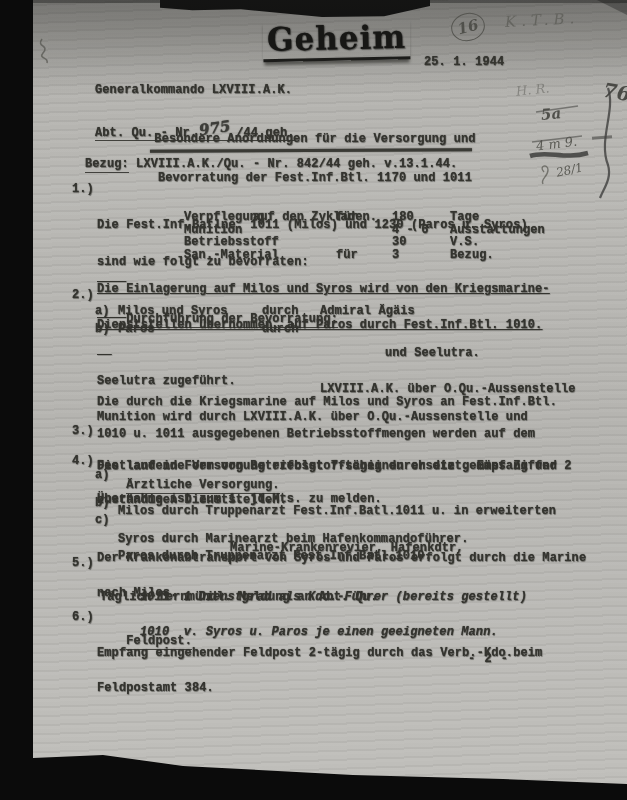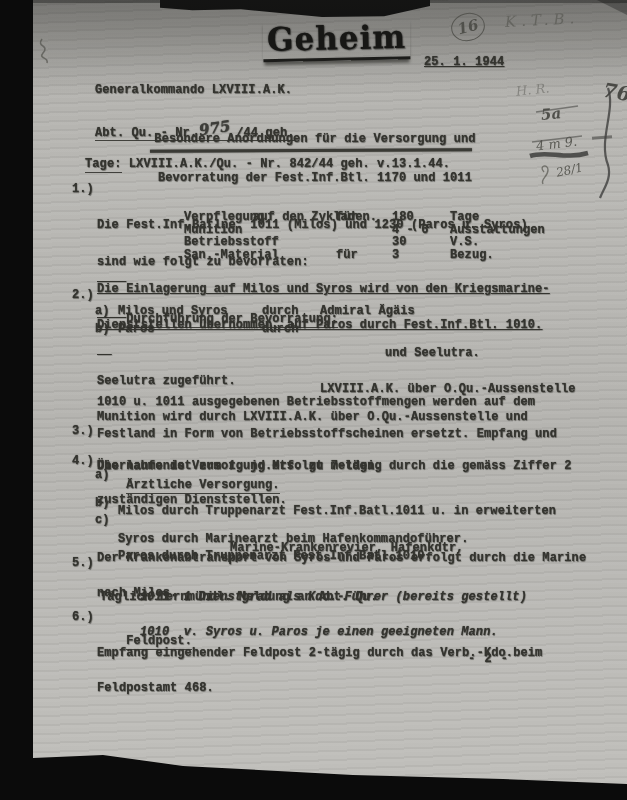--- a/index.html
+++ b/index.html
@@ -69,31 +69,31 @@
   </svg>
 
   <svg class="scrib" style="left:34px;top:36px;" width="26" height="30" viewBox="0 0 26 30">
     <path d="M 8 3 C 2 11 16 9 9 17 C 4 23 15 21 13 27" stroke="#52524d" stroke-width="1.6" fill="none" opacity="0.7"></path>
   </svg>
 
   <div class="t" style="left:95px;top:57px;line-height:13.5px;">
     <div>Generalkommando LXVIII.A.K.</div>
     <div><span class="u"><span>Abt. Qu. - Nr.</span><span class="hand" style="position:relative;left:2px;top:-3px;font-size:15px;font-weight:bold;transform:rotate(-8deg);display:inline-block;color:#3d3d39;">975</span><span> /44 geh.</span></span></div>
   </div>
-  <div class="t" style="left:424px;top:56px;text-decoration:underline;">25. 1. 1944</div>
+  <div class="t" style="left:424px;top:56px;">25. 1. 1944</div>
 
   <div class="t" style="left:150px;top:107px;width:330px;text-align:center;line-height:13px;">
     <div>Besondere Anordnungen für die Versorgung und</div>
     <div>Bevorratung der Fest.Inf.Btl. 1170 und 1011</div>
     <div>auf den Zykladen.</div>
   </div>
   <div style="position:absolute;left:150px;top:149px;width:322px;height:2.6px;background:#3a3a35;
               box-shadow:0 0 1.5px rgba(45,45,40,.8);transform:rotate(-0.3deg);"></div>
 
-  <div class="t" style="left:85px;top:158px;"><span class="u">Tage:</span><span> LXVIII.A.K./Qu. - Nr. 842/44 geh. v.13.1.44.</span></div>
+  <div class="t" style="left:85px;top:158px;"><span class="u">Bezug:</span><span> LXVIII.A.K./Qu. - Nr. 842/44 geh. v.13.1.44.</span></div>
 
   <div class="t" style="left:97px;top:183px;">
     <span class="itemnum">1.)</span>
     <div>Die Fest.Inf.Batlne. 1011 (Milos) und 1230 (Paros u. Syros)</div>
     <div>sind wie folgt zu bevorraten:</div>
   </div>
   <div class="t tbl" style="left:184px;top:211px;">
     <div>Verpflegung</div>
     <div>für</div>
     <div class="q">180</div>
@@ -133,20 +133,21 @@
     <div>
       <div style="padding-left:65px;">und Seelutra.</div>
       <div>LXVIII.A.K. über O.Qu.-Aussenstelle</div>
     </div>
   </div>
   <div class="t" style="left:97px;top:351px;">
     <div>Seelutra zugeführt.</div>
     <div>Munition wird durch LXVIII.A.K. über O.Qu.-Aussenstelle und</div>
   </div>
   <div class="t" style="left:97px;top:375px;line-height:10.8px;">
+    <div>Die durch die Kriegsmarine auf Milos und Syros an Fest.Inf.Btl.</div>
     <div>1010 u. 1011 ausgegebenen Betriebsstoffmengen werden auf dem</div>
     <div>Festland in Form von Betriebsstoffscheinen ersetzt. Empfang und</div>
     <div>Übernahme ist zum 1. jd.Mts. zu melden.</div>
   </div>
 
   <div class="t" style="left:97px;top:426px;line-height:11.5px;">
     <span class="itemnum">3.)</span>
     <div>Die laufende Versorgung erfolgt 7-tägig durch die gemäss Ziffer 2</div>
     <div>zuständigen Dienststellen.</div>
   </div>
@@ -181,17 +182,17 @@
     <div>1010  v. Syros u. Paros je einen geeigneten Mann.</div>
   </div>
   <div class="t" style="left:100px;top:591px;text-align:center;">Täglich fernmündl. Meldung an Abt. Qu.</div>
 
   <div class="t" style="left:97px;top:611px;">
     <span class="itemnum">6.)</span>
     <span class="u">Feldpost.</span>
   </div>
   <div class="t" style="left:97px;top:625px;line-height:11.5px;">
     <div>Empfang eingehender Feldpost 2-tägig durch das Verb.-Kdo.beim</div>
-    <div>Feldpostamt 468.</div>
+    <div>Feldpostamt 384.</div>
   </div>
 
   <div class="t pagenum" style="left:468px;top:653px;">- 2 -</div>
 </div>
 
 </body></html>

